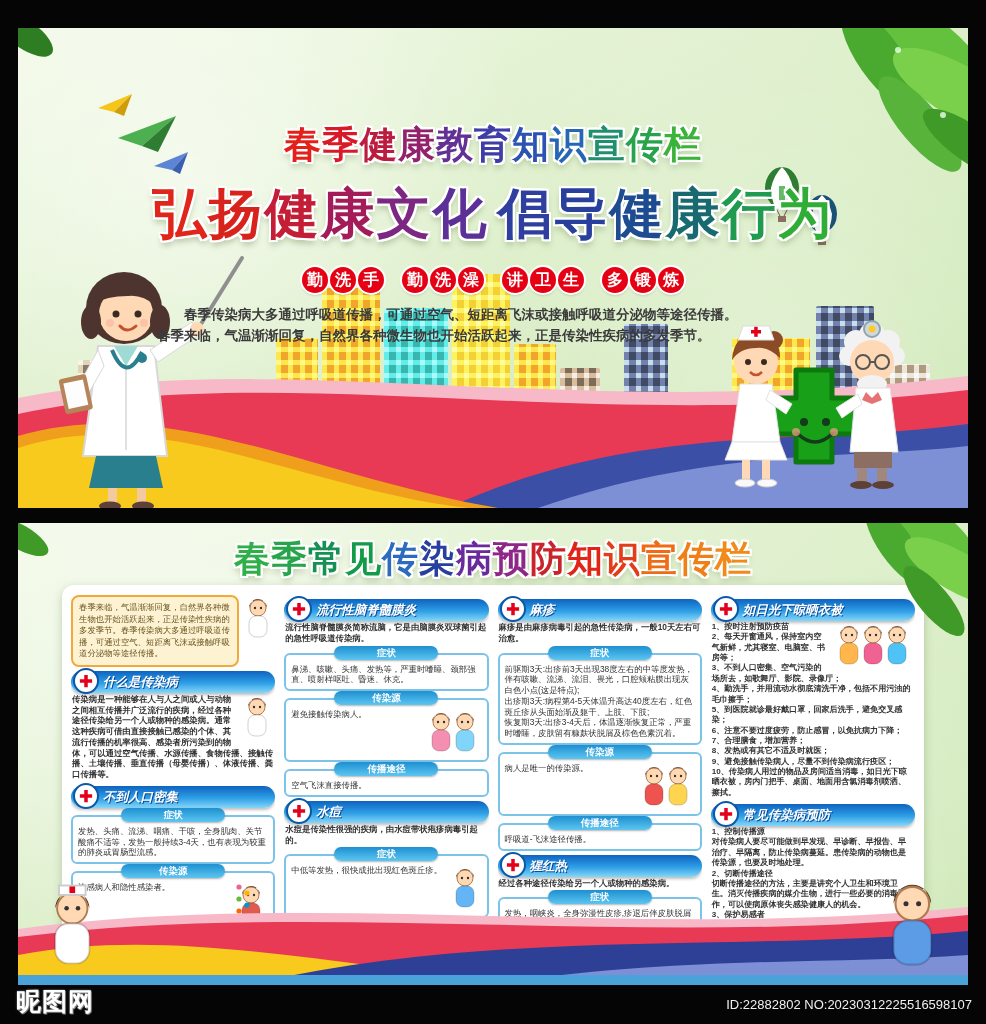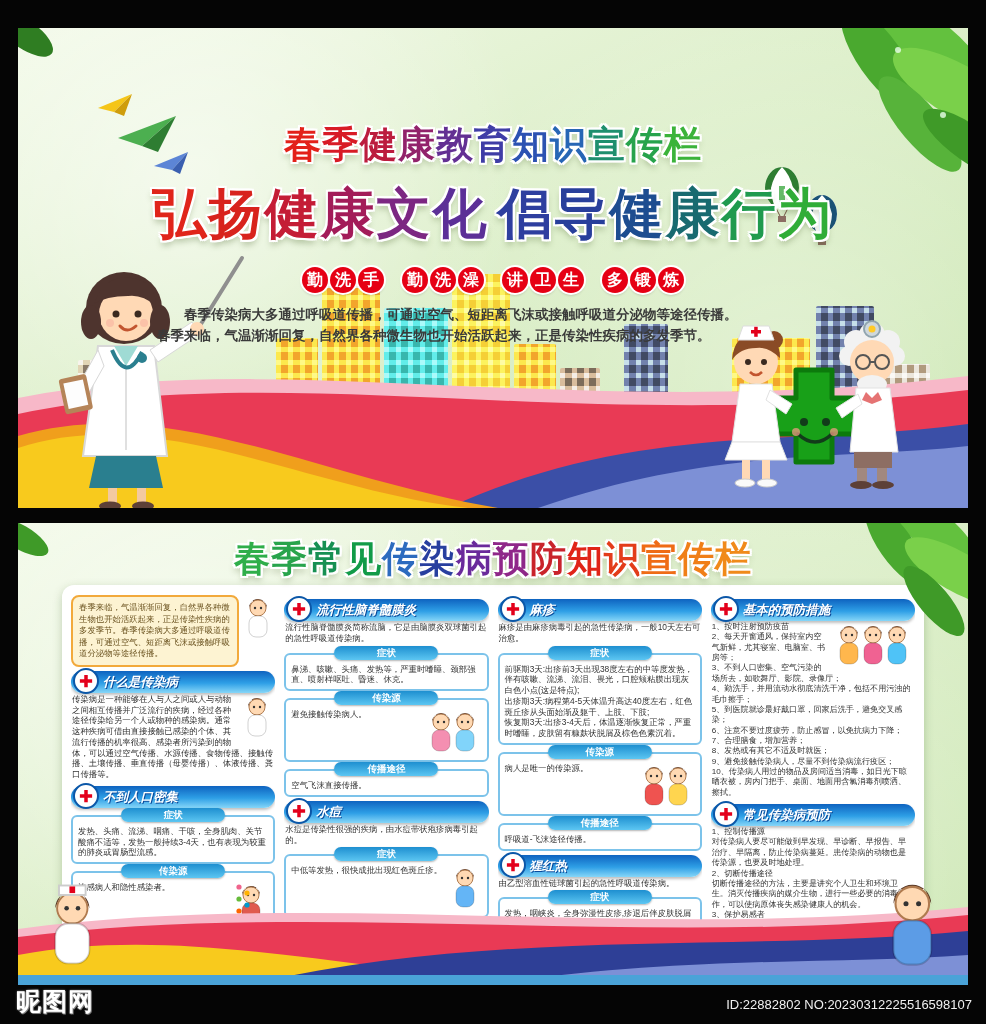--- a/index.html
+++ b/index.html
@@ -66,21 +66,21 @@
      padding:5px 6px;color:#6b5320;line-height:1.38;}
   .sec-h{position:relative;flex:none;height:22px;margin-top:4px;
      background:linear-gradient(180deg,#0e63c0 0%,#2e9fe6 55%,#86d6f8 100%);
      border-radius:12px;display:flex;align-items:center;padding-left:32px;
      color:#fff;font-weight:bold;font-style:italic;font-size:12.5px;
      text-shadow:1px 1px 0 #0a4a9a;box-shadow:0 2px 3px rgba(0,0,0,.25);}
   .cross-badge{position:absolute;left:2px;top:-3px;width:26px;height:26px;background:#fff;
      border-radius:50%;border:2px solid #0b57a8;box-sizing:border-box;
      display:flex;align-items:center;justify-content:center;}
   .sec-body{margin:1px 1px 2px;}
-  .sec-text{display:inline;}
+  .sec-text{display:inline;font-weight:bold;}
   .pre{white-space:pre-line;}
   .box-wrap{display:flex;flex-direction:column;flex:none;}
   .pill{width:104px;height:14px;line-height:14px;border-radius:8px;margin:0 auto -7px;
      position:relative;z-index:2;text-align:center;color:#fff;font-size:9.5px;font-weight:bold;
      background:linear-gradient(180deg,#1e8fd0,#5cc6f2);box-shadow:0 1px 2px rgba(0,0,0,.3);}
   .box{border:2px solid #7cc3ea;border-radius:6px;background:#fff;padding:9px 5px 4px;}
   .fig-float{float:right;margin:0 0 1px 3px;}
   .fig svg,.fig-float svg{display:block;}
   .p2-bluestrip{position:absolute;bottom:0;left:0;right:0;height:10px;background:#4aa3d8;z-index:5;}
   .nurse-small{position:absolute;left:22px;bottom:14px;z-index:6;transform:scale(1.9);transform-origin:bottom left;}
@@ -516,34 +516,34 @@
             <div class="box"><span class="box-text">呼吸道-飞沫途径传播。</span></div>
           </div>
           <div class="sec-h">
             <span class="cross-badge">
               <svg width="14" height="14" viewBox="0 0 16 16">
                 <path d="M6,1 h4 v5 h5 v4 h-5 v5 h-4 v-5 h-5 v-4 h5 Z" fill="#e3001b"></path>
               </svg>
             </span>
             <span class="sec-title">猩红热</span>
           </div>
-          <div class="sec-body"><span class="sec-text">由乙型溶血性链球菌引起的急性呼吸道传染病。</span></div>
+          <div class="sec-body"><span class="sec-text">经过各种途径传染给另一个人或物种的感染病。</span></div>
           <div class="box-wrap">
             <div class="pill">症状</div>
             <div class="box"><span class="box-text">发热，咽峡炎，全身弥漫性皮疹,疹退后伴皮肤脱屑等,潜伏期1-7天。</span></div>
           </div>
         </div>
         <div class="col col4">
           <div class="sec-h">
             <span class="cross-badge">
               <svg width="14" height="14" viewBox="0 0 16 16">
                 <path d="M6,1 h4 v5 h5 v4 h-5 v5 h-4 v-5 h-5 v-4 h5 Z" fill="#e3001b"></path>
               </svg>
             </span>
-            <span class="sec-title">基本的预防措施</span>
+            <span class="sec-title">如日光下晾晒衣被</span>
           </div>
           <div class="sec-body"><span class="fig-float">
               <svg width="82" height="46" viewBox="0 0 82 46">
                 <path d="M8,13 a9,9 0 0 1 18,0 l-3,-7 -12,0 Z" fill="#5b3a28"></path>
                 <circle cx="17" cy="13" r="8" fill="#ffd9b3" stroke="#b07b4f" stroke-width="1"></circle>
                 <circle cx="14" cy="13" r="1.2" fill="#333"></circle>
                 <circle cx="20" cy="13" r="1.2" fill="#333"></circle>
                 <rect x="8" y="21" width="18" height="21" rx="7" fill="#ffb74d" stroke="rgba(0,0,0,.18)"></rect>
                 <path d="M32,13 a9,9 0 0 1 18,0 l-3,-7 -12,0 Z" fill="#5b3a28"></path>
                 <circle cx="41" cy="13" r="8" fill="#ffd9b3" stroke="#b07b4f" stroke-width="1"></circle>

